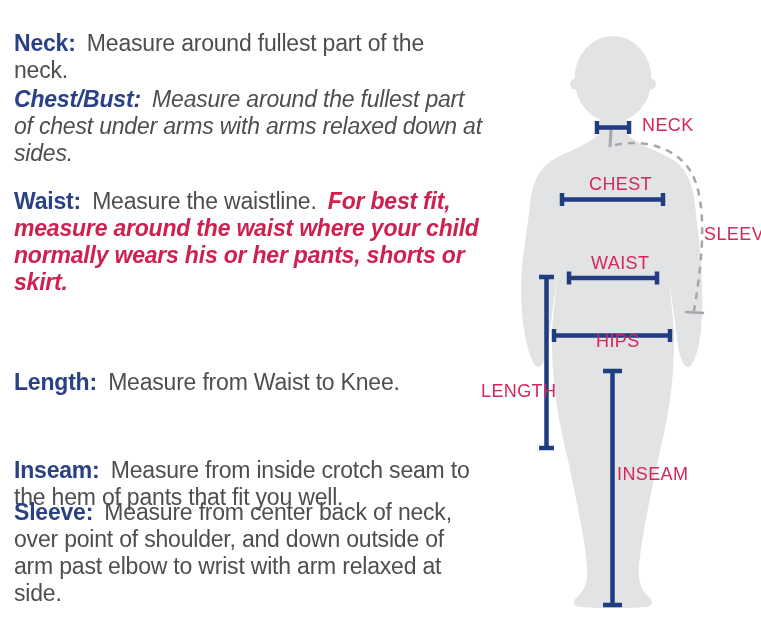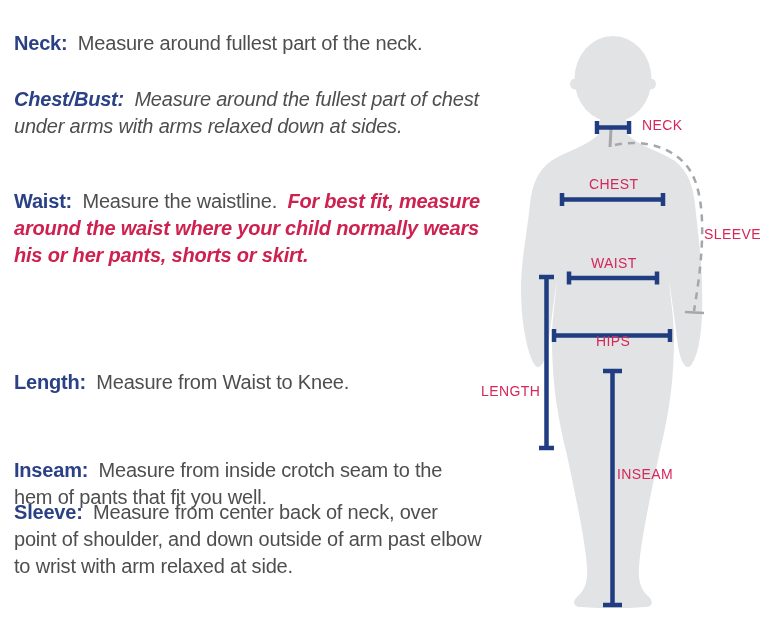--- a/index.html
+++ b/index.html
@@ -9,21 +9,21 @@
     height: 628px;
     background: #ffffff;
     overflow: hidden;
     font-family: "Liberation Sans", sans-serif;
   }
   
   .para {
     position: absolute;
     left: 14px;
     width: 470px;
-    font-size: 20px;
+    font-size: 23px;
     line-height: 27px;
     letter-spacing: -0.2px;
     color: #4d4e50;
   }
   .para > span + span { margin-left: 5px; }
   .p-label {
     color: #2b4186;
     font-weight: bold;
   }
   .p-em {
@@ -42,21 +42,21 @@
   
   .figure-svg {
     position: absolute;
     left: 440px;
     top: 0;
     width: 321px;
     height: 628px;
   }
   .measure-label {
     position: absolute;
-    font-size: 14px;
+    font-size: 18px;
     line-height: 14px;
     letter-spacing: 0.4px;
     color: #d5275a;
     white-space: nowrap;
   }
   #lbl-neck   { left: 642px; top: 118px; }
   #lbl-chest  { left: 589px; top: 177px; }
   #lbl-waist  { left: 591px; top: 256px; }
   #lbl-hips   { left: 596px; top: 318px; margin-top: 16px; }
   #lbl-sleeve { left: 704px; top: 227px; }

